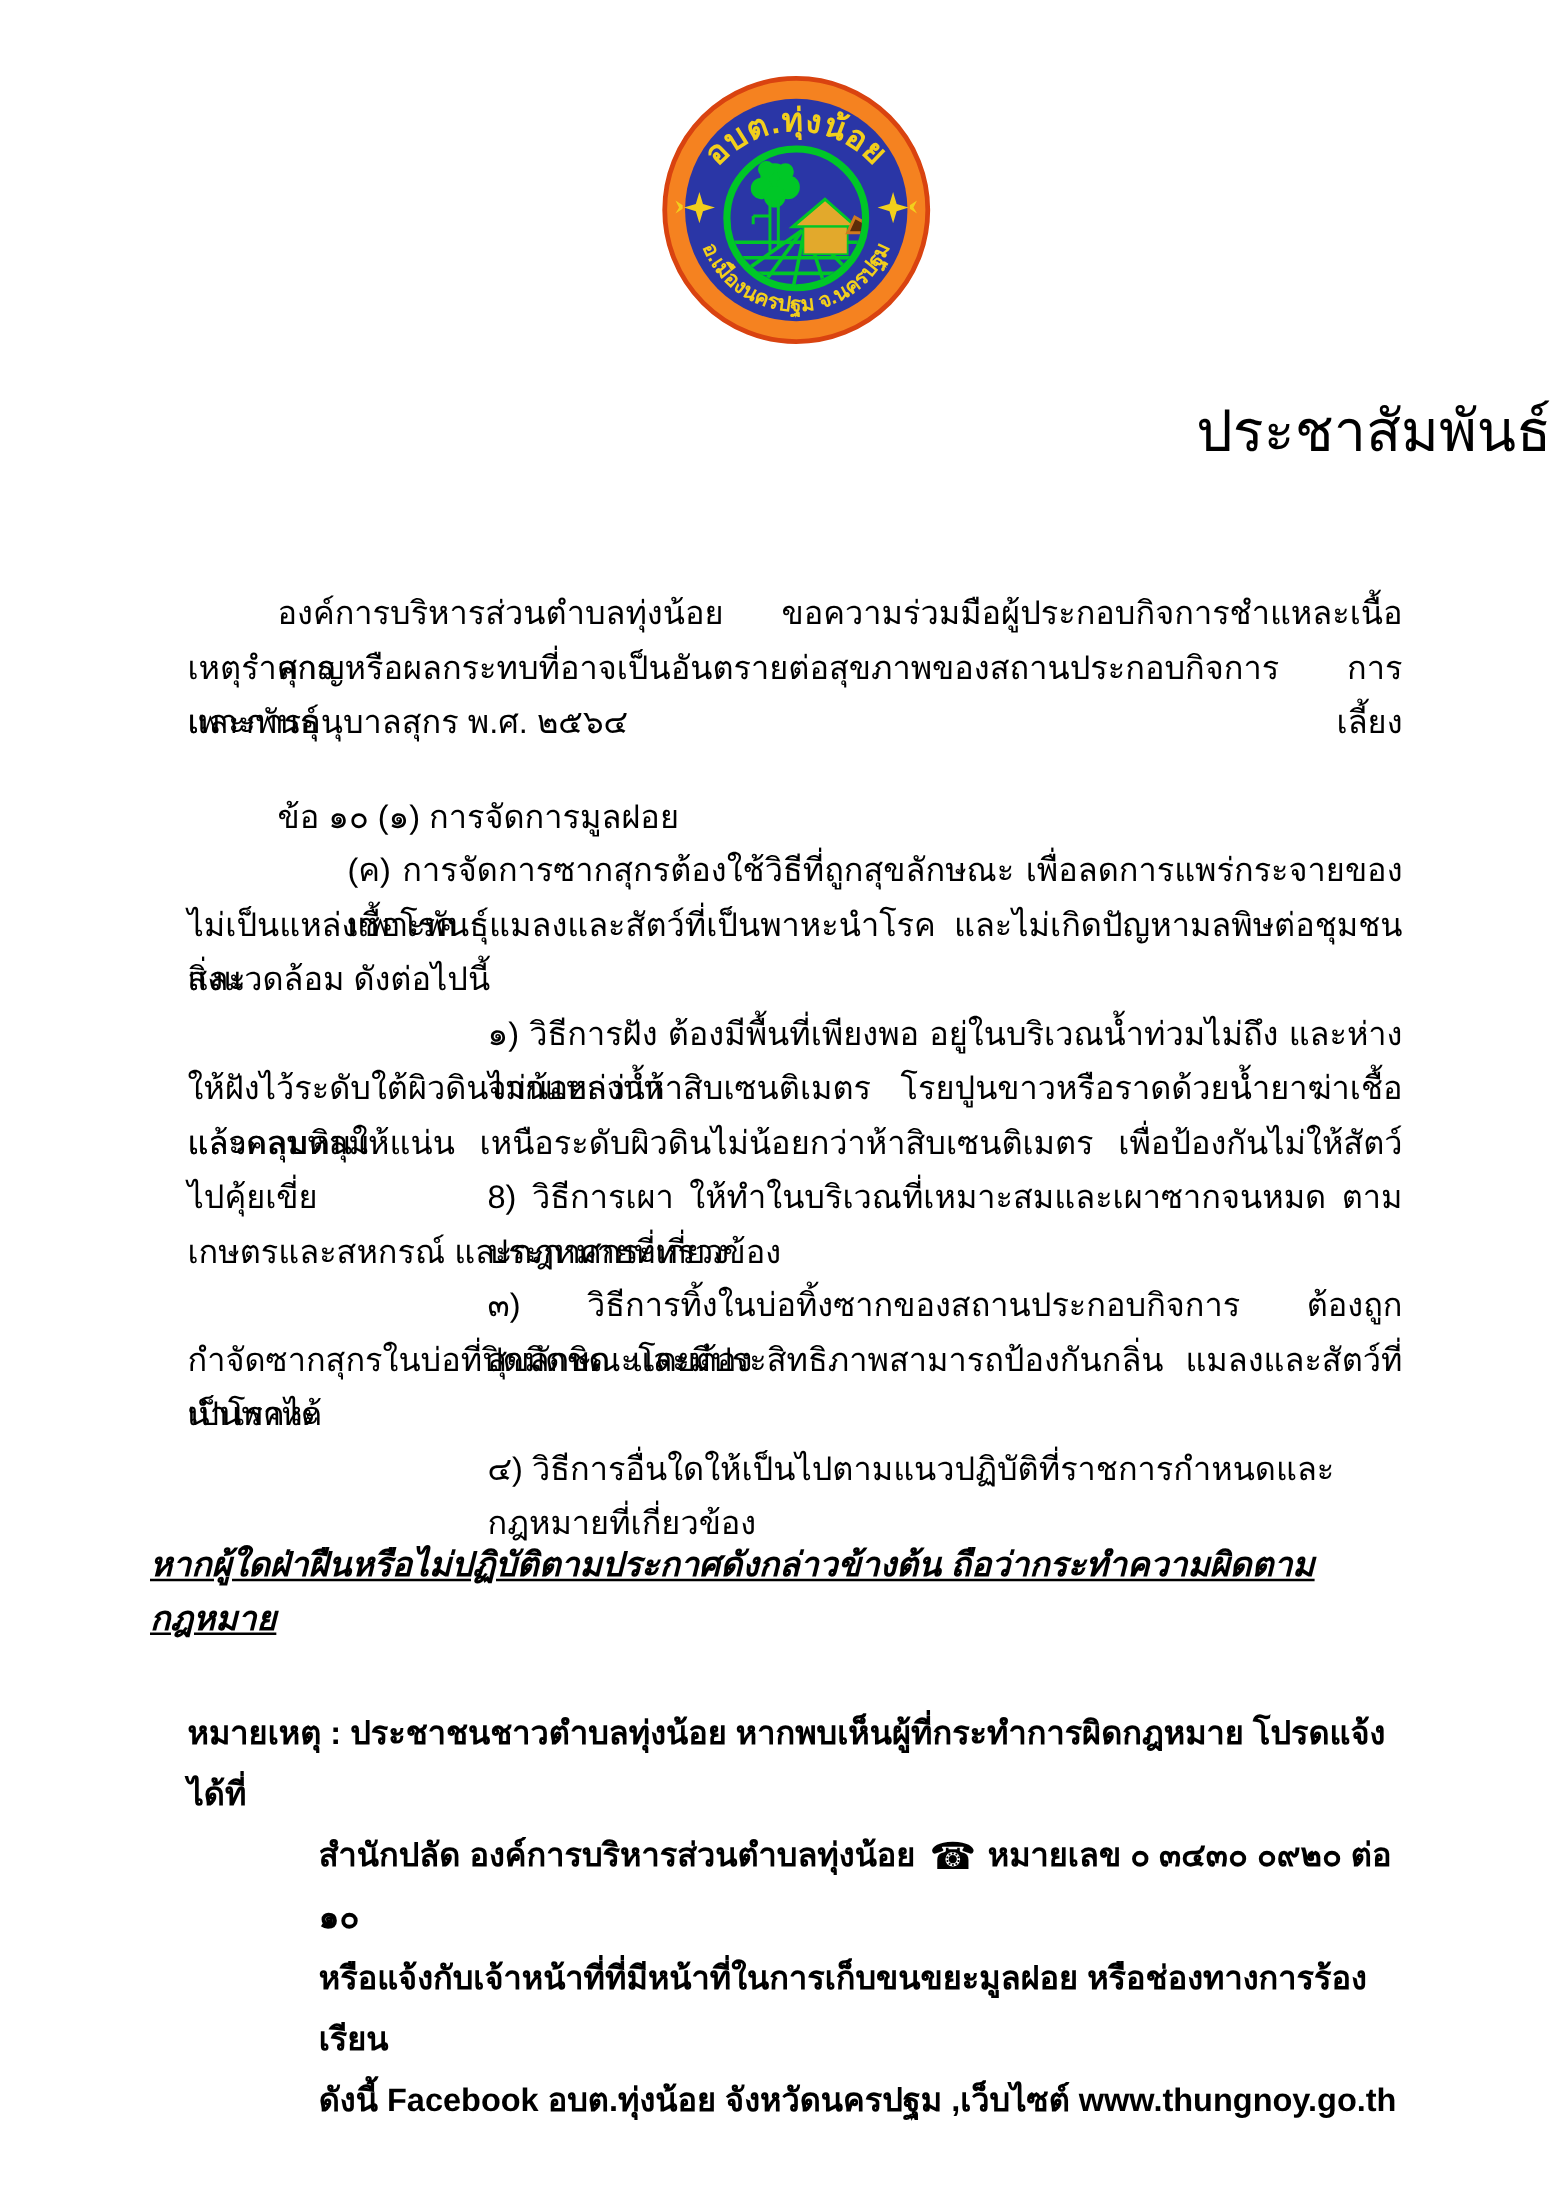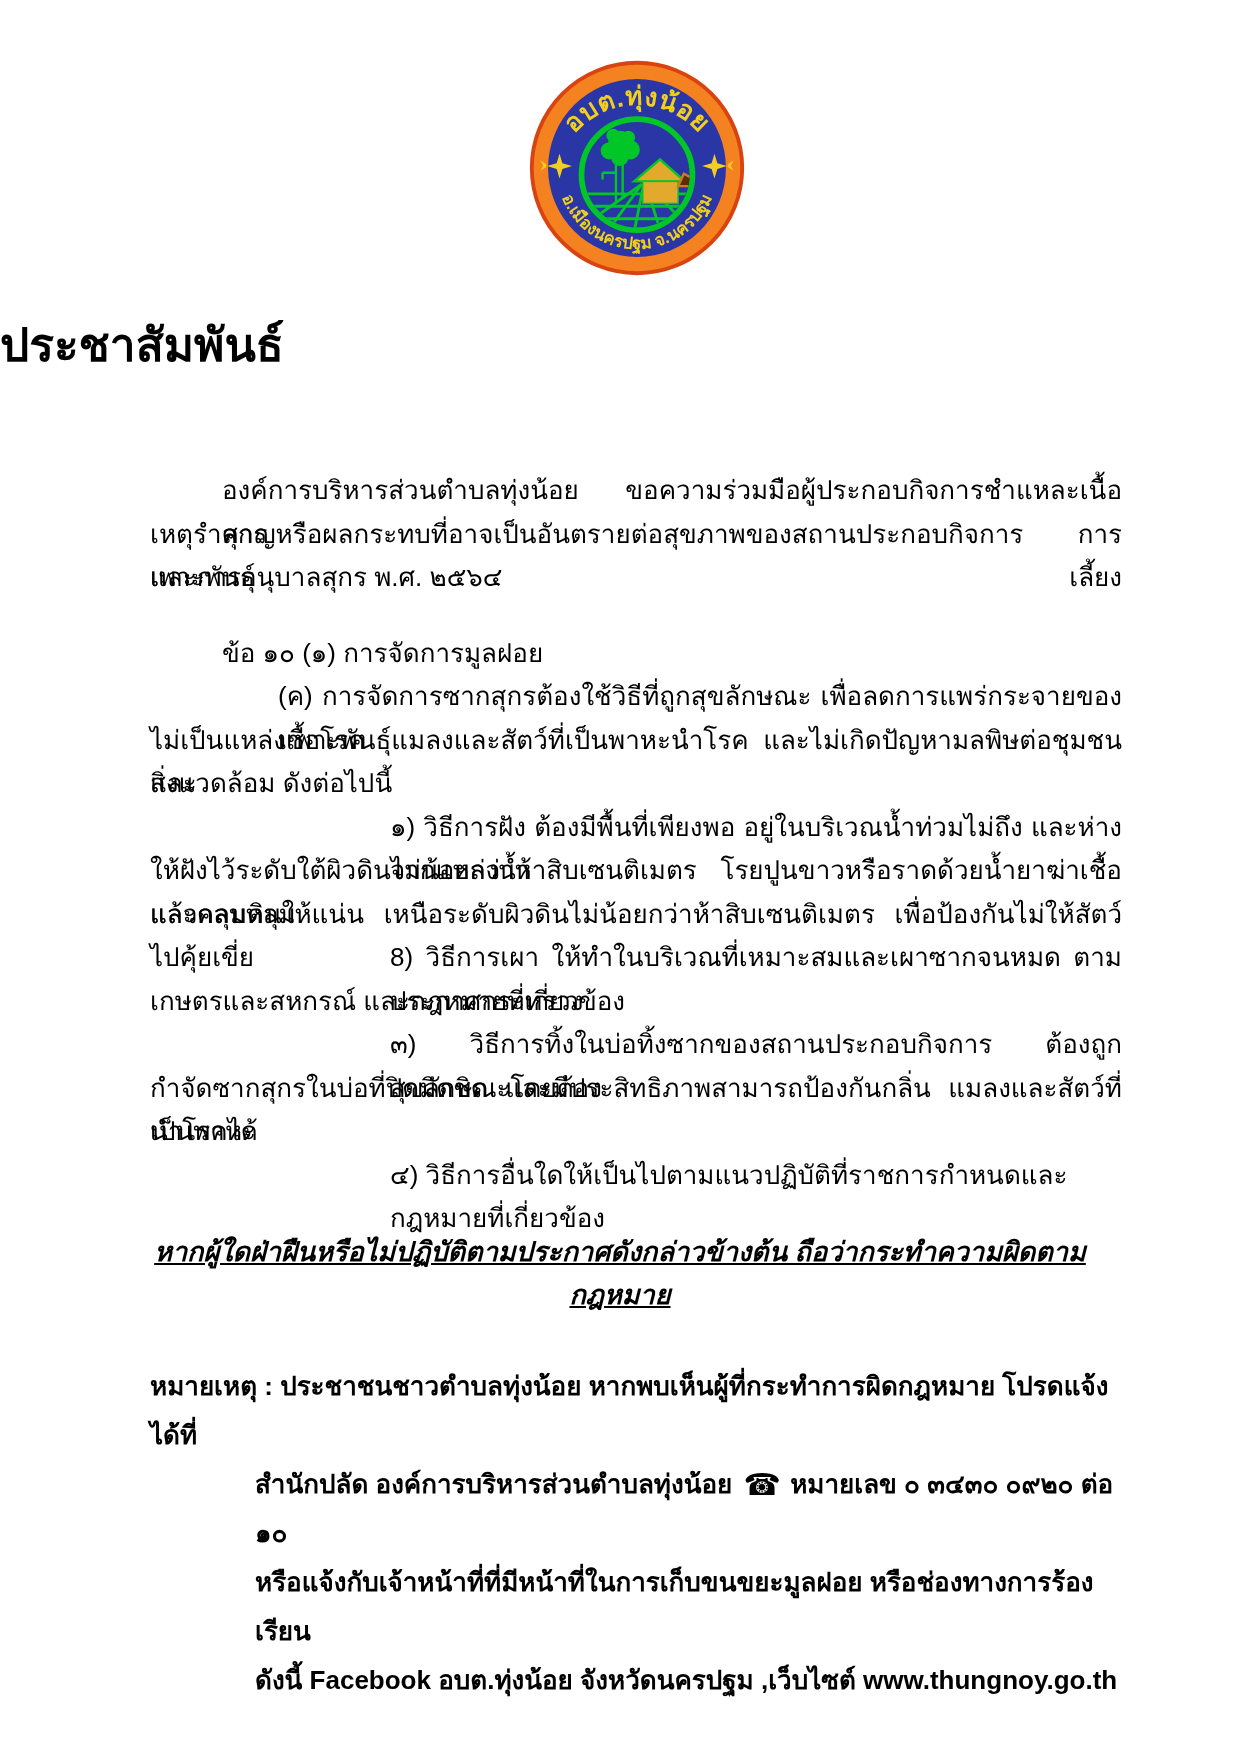--- a/index.html
+++ b/index.html
@@ -17,44 +17,43 @@
     top:58px;
     left:527px;
     width:220px;
     height:220px;
   }
   .doc-title {
     position:absolute;
     top:308px;
     left:0;
     width:100%;
-    text-align:left;
+    text-align:right;
     font-size:46px;
-    font-weight:bold;
+    font-weight:normal;
     margin:0;
   }
   .body-text {
     position:absolute;
     top:437px;
     left:150px;
     width:972px;
     font-size:26px;
     line-height:43.5px;
   }
   .line { height:43.5px; white-space:normal; }
   .ind1 { padding-left:72px;margin-top:32px; }
   .ind2 { padding-left:128px; }
   .ind3 { padding-left:240px; }
   .just { text-align:justify; text-align-last:justify; }
   .warning-line {
     position:absolute;
     top:1230px;
     left:120px;
     width:1000px;
-    text-align:center;
     font-size:27px;
     font-weight:bold;
     font-style:italic;
     text-decoration:underline;
   }
   .note-block {
     position:absolute;
     top:1362px;
     left:150px;
     width:990px;

